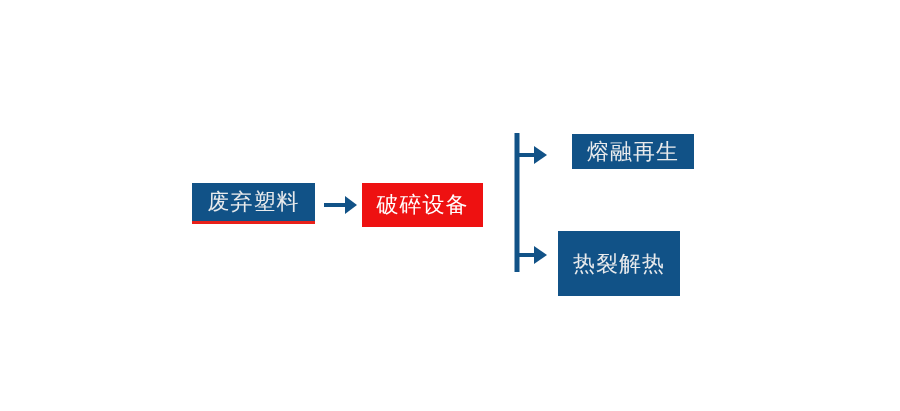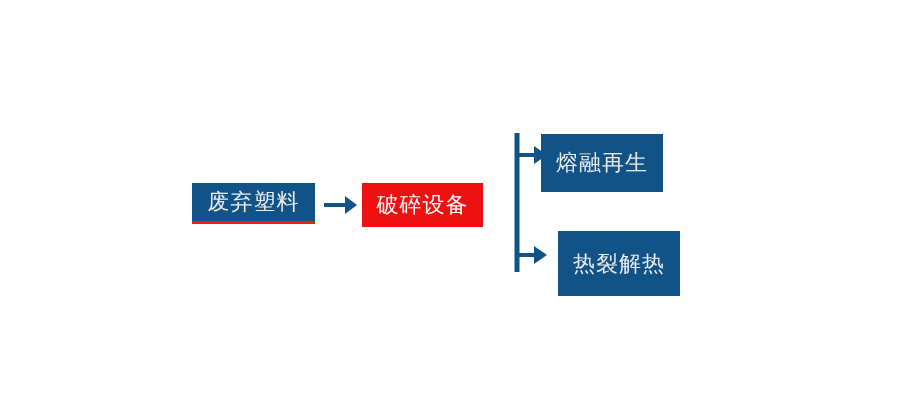--- a/index.html
+++ b/index.html
@@ -58,24 +58,24 @@
   
   #node-crusher {
     left: 362px;
     top: 183px;
     width: 121px;
     height: 44px;
   }
 
   
   #node-melt {
-    left: 541px;
+    left: 572px;
     top: 134px;
     width: 122px;
-    height: 58px;
+    height: 35px;
   }
 
   
   #node-pyrolysis {
     left: 558px;
     top: 231px;
     width: 122px;
     height: 65px;
   }
 

